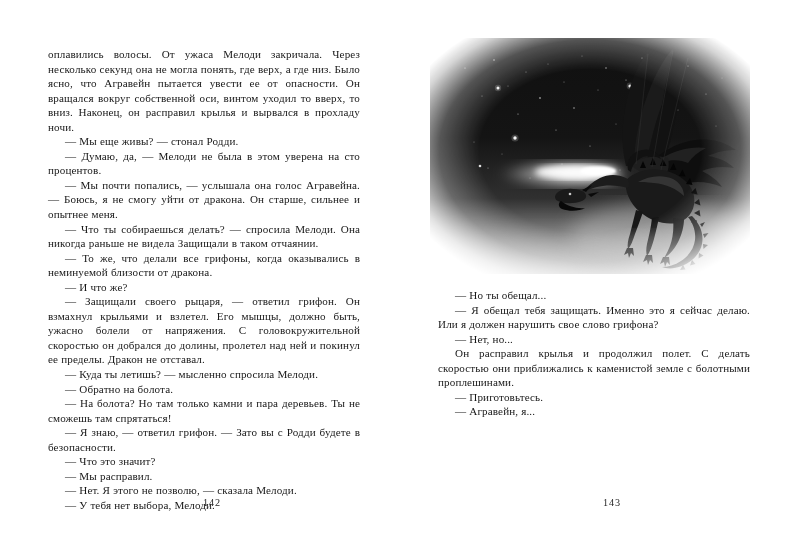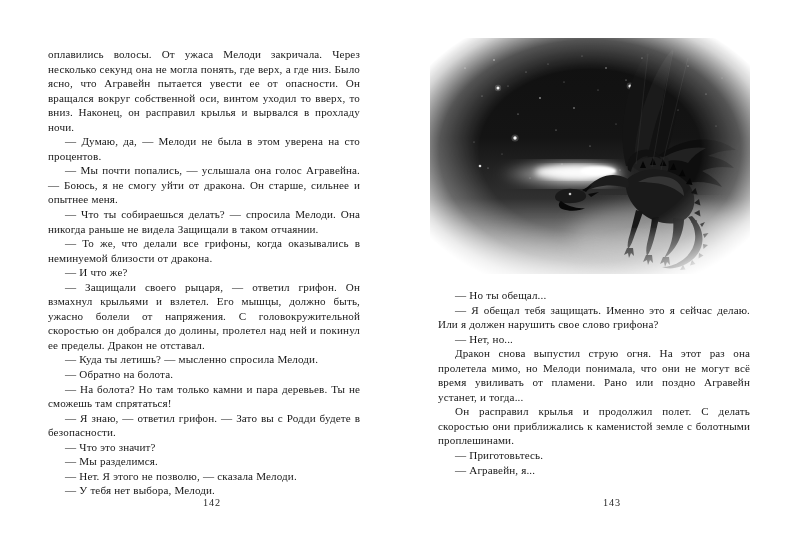--- a/index.html
+++ b/index.html
@@ -81,32 +81,33 @@
   .illo-svg { display: block; width: 320px; height: 236px; }
 </style>
 </head>
 <body>
 
 <div class="spread">
 
   <div class="page page-left">
     <div class="text-column col-left" id="left-body">
         <p class="no-indent">оплавились волосы. От ужаса Мелоди закричала. Через несколько секунд она не могла понять, где верх, а где низ. Было ясно, что Агравейн пытается увести ее от опасности. Он вращался вокруг собственной оси, винтом уходил то вверх, то вниз. Наконец, он расправил крылья и вырвался в прохладу ночи.</p>
+        <p>— Мы еще живы? — стонал Родди.</p>
         <p>— Думаю, да, — Мелоди не была в этом уверена на сто процентов.</p>
         <p>— Мы почти попались, — услышала она голос Агравейна. — Боюсь, я не смогу уйти от дракона. Он старше, сильнее и опытнее меня.</p>
         <p>— Что ты собираешься делать? — спросила Мелоди. Она никогда раньше не видела Защищали в таком отчаянии.</p>
         <p>— То же, что делали все грифоны, когда оказывались в неминуемой близости от дракона.</p>
         <p>— И что же?</p>
         <p>— Защищали своего рыцаря, — ответил грифон. Он взмахнул крыльями и взлетел. Его мышцы, должно быть, ужасно болели от напряжения. С головокружительной скоростью он добрался до долины, пролетел над ней и покинул ее пределы. Дракон не отставал.</p>
         <p>— Куда ты летишь? — мысленно спросила Мелоди.</p>
         <p>— Обратно на болота.</p>
         <p>— На болота? Но там только камни и пара деревьев. Ты не сможешь там спрятаться!</p>
         <p>— Я знаю, — ответил грифон. — Зато вы с Родди будете в безопасности.</p>
         <p>— Что это значит?</p>
-        <p>— Мы разделимся.</p>
+        <p>— Мы расправил.</p>
         <p>— Нет. Я этого не позволю, — сказала Мелоди.</p>
         <p>— У тебя нет выбора, Мелоди.</p>
       </div>
     <div class="folio">142</div>
   </div>
 
   <div class="page page-right">
 
     <div class="illustration">
       <svg class="illo-svg" viewBox="0 0 320 236" xmlns="http://www.w3.org/2000/svg">
@@ -307,21 +308,20 @@
 
           <ellipse cx="205" cy="212" rx="56" ry="18" fill="#b4b4b4" opacity="0.22" filter="url(#soft6)"></ellipse>
         </g>
       </svg>
     </div>
 
     <div class="text-column col-right" id="right-body">
         <p>— Но ты обещал...</p>
         <p>— Я обещал тебя защищать. Именно это я сейчас делаю. Или я должен нарушить свое слово грифона?</p>
         <p>— Нет, но...</p>
-        <p>Дракон снова выпустил струю огня. На этот раз она пролетела мимо, но Мелоди понимала, что они не могут всё время увиливать от пламени. Рано или поздно Агравейн устанет, и тогда...</p>
         <p>Он расправил крылья и продолжил полет. С делать скоростью они приближались к каменистой земле с болотными проплешинами.</p>
         <p>— Приготовьтесь.</p>
         <p>— Агравейн, я...</p>
       </div>
     <div class="folio">143</div>
   </div>
 
 </div>
 
 </body></html>

